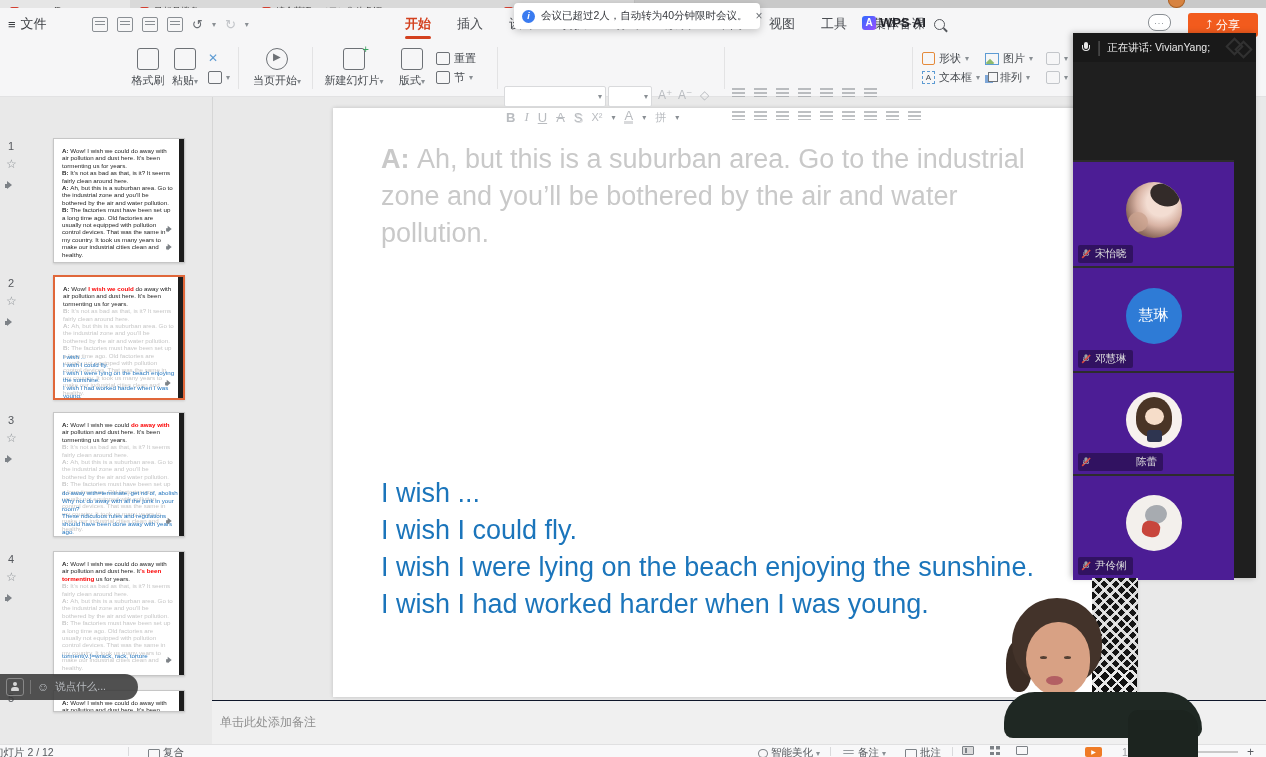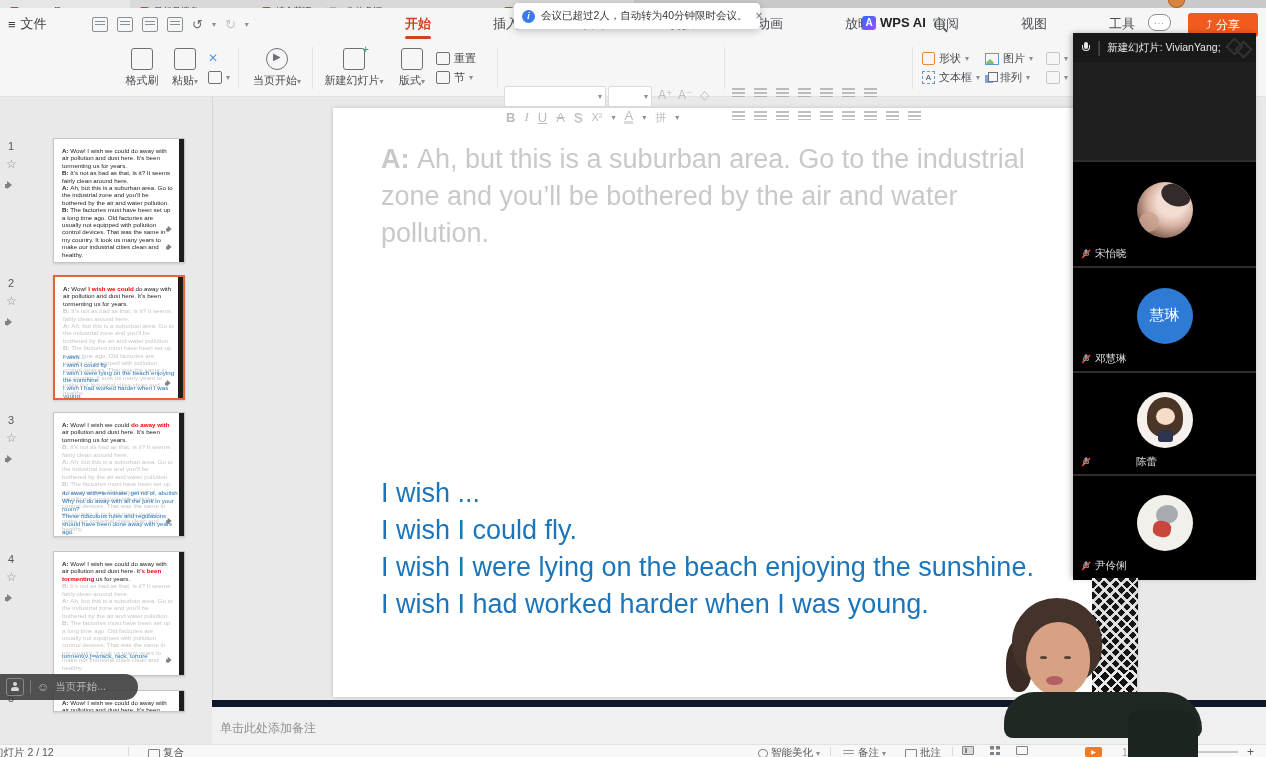--- a/index.html
+++ b/index.html
@@ -14,21 +14,21 @@
   .apptab{background:#e6e6e6;}
   .doctab{background:#d9d9d9;border-right:1px solid #c2c2c2;}
   .fileicon{width:9px;height:9px;border-radius:2px;background:#d23f31;flex:none;}
 
   
   .menurow{left:0;top:8px;width:1266px;height:32px;background:#f6f6f7;z-index:4;}
   .filebtn{position:absolute;left:8px;top:7px;font-size:13px;color:#3a3d41;display:flex;gap:5px;align-items:center;}
   .qbar{position:absolute;left:92px;top:9px;display:flex;gap:9px;align-items:center;color:#6b6f74;font-size:13px;}
   .qico{width:14px;height:13px;border:1px solid #8a8f94;border-radius:2px;position:relative;}
   .qico:after{content:"";position:absolute;left:2px;top:3px;right:2px;height:1px;background:#8a8f94;box-shadow:0 3px 0 #8a8f94;}
-  .menutabs{position:absolute;left:392px;top:0;height:32px;display:flex;align-items:center;gap:36px;}
+  .menutabs{position:absolute;left:392px;top:0;height:32px;display:flex;align-items:center;}
   .mtab{padding:0 13px;font-size:13px;color:#4a4d52;position:relative;height:32px;line-height:32px;}
   .mtab.active{color:#d3411f;font-weight:bold;}
   .mtab.active:after{content:"";position:absolute;left:50%;transform:translateX(-50%);bottom:1px;width:26px;height:3px;border-radius:2px;background:#d3411f;}
   .wpsai{position:absolute;left:862px;top:7px;display:flex;gap:4px;align-items:center;font-size:13px;font-weight:bold;color:#23242a;}
   .ailogo{width:14px;height:14px;border-radius:3px;background:linear-gradient(135deg,#2f6bff,#9b4dff);color:#fff;
           font-size:10px;line-height:14px;text-align:center;font-weight:bold;}
   .searchico{position:absolute;left:934px;top:11px;width:9px;height:9px;border:1.5px solid #55585d;border-radius:50%;}
   .searchico:after{content:"";position:absolute;width:5px;height:1.5px;background:#55585d;transform:rotate(45deg);right:-4px;bottom:-1px;}
   .cloudbtn{position:absolute;left:1148px;top:6px;width:21px;height:15px;border:1.5px solid #8a8f94;border-radius:8px;
             color:#8a8f94;font-size:9px;line-height:13px;text-align:center;letter-spacing:1px;background:#fff;}
@@ -114,21 +114,21 @@
      background-image:repeating-linear-gradient(45deg,#e8e8e8 0 2.5px,transparent 2.5px 9px),
                       repeating-linear-gradient(135deg,#e8e8e8 0 2.5px,transparent 2.5px 9px);}
   .dlg{position:absolute;left:48px;top:33px;width:675px;font-size:27px;line-height:37px;color:#1b1b1b;}
   .dlg p{margin:0;}
   .dlg .dim{color:#c9c9c9;}
   .dlg b{font-weight:bold;}
   .dred{color:#fe0000;font-weight:bold;}
   .wish{position:absolute;left:48px;top:367px;font-size:27px;line-height:37px;color:#1b75bb;z-index:3;}
 
   
-  .notes{left:212px;top:700px;width:1054px;height:44px;background:#f0f0f0;border-top:7px solid #0f172a;z-index:2;}
+  .notes{left:212px;top:700px;width:1054px;height:44px;background:#f0f0f0;border-top:1px solid #0f172a;z-index:2;}
   .notesph{position:absolute;left:8px;top:13px;font-size:12px;color:#8f8f8f;}
   .statusbar{left:0;top:744px;width:1266px;height:13px;background:#f8f8f9;border-top:1px solid #e0e0e1;z-index:30;
              font-size:10.5px;color:#55585d;}
   .sb-item{position:absolute;top:1px;display:flex;align-items:center;gap:3px;}
   .sbdiv{position:absolute;top:2px;width:1px;height:9px;background:#d9dadc;}
   .viewico{width:12px;height:9px;border:1px solid #7d8287;border-radius:1px;position:relative;box-sizing:border-box;}
   .viewico.active{background:#dcdcdd;}
   .viewico.split:after{content:"";position:absolute;left:2px;top:1px;bottom:1px;width:2px;background:#7d8287;}
   .gridico{width:10px;height:9px;background:
      linear-gradient(#7d8287,#7d8287) 0 0/4px 3.5px no-repeat,
@@ -156,21 +156,21 @@
   .maintile{position:absolute;left:2px;top:30px;width:179px;height:99px;border:2px solid #21a453;box-sizing:border-box;
             background:linear-gradient(100deg,#b9a99d 0%,#cfc3ba 45%,#e3ddd6 72%,#a8a29b 100%);overflow:hidden;}
   .mt-door{position:absolute;right:26px;top:0;width:13px;height:100%;background:#6e6258;opacity:.5;}
   .mt-hair{position:absolute;left:34px;top:14px;width:52px;height:56px;border-radius:50% 50% 45% 45%;background:#30271f;}
   .mt-face{position:absolute;left:47px;top:28px;width:30px;height:36px;border-radius:50%;background:#d9a587;}
   .mt-body{position:absolute;left:18px;top:62px;width:92px;height:40px;border-radius:40% 45% 0 0;background:#232a26;}
   .tilelabel{position:absolute;left:0;bottom:0;display:flex;align-items:center;gap:4px;background:rgba(15,15,15,.55);
              padding:2px 6px 2px 2px;color:#fff;font-size:10.5px;}
   .hostbadge{width:14px;height:14px;background:#e8912d;border-radius:2px;display:flex;align-items:center;justify-content:center;color:#fff;}
   .greenmic{color:#2fbf63;}
-  .ptile{position:absolute;left:0;width:183px;background:#000000;border-top:2px solid #2d2d2d;overflow:hidden;}
+  .ptile{position:absolute;left:0;width:161px;background:#4c1d95;border-top:2px solid #2d2d2d;overflow:hidden;}
   .pavatar{position:absolute;left:50%;transform:translateX(-50%);width:56px;height:56px;border-radius:50%;overflow:hidden;font-family:Liberation Serif, serif;}
   .av-photo{background:radial-gradient(circle at 62% 36%,#f3ddd2 0 28%,#d8b3a4 48%,#8d6a5c 72%,#5e443c 100%);}
   .av-photo i{position:absolute;left:24px;top:2px;width:30px;height:22px;border-radius:50%;background:#332b29;transform:rotate(18deg);}
   .av-photo em{position:absolute;left:2px;top:30px;width:20px;height:20px;border-radius:50%;background:#caa28e;opacity:.8;}
   .av-blue{background:#2e7bd6;color:#fff;font-size:15px;display:flex;align-items:center;justify-content:center;}
   .av-anime{background:#f7f1ee;}
   .av-anime i{position:absolute;left:10px;top:5px;width:36px;height:40px;border-radius:50% 50% 42% 42%;background:#4a3526;}
   .av-anime em{position:absolute;left:19px;top:16px;width:19px;height:17px;border-radius:50%;background:#f6ddc9;}
   .av-anime u{position:absolute;left:21px;top:38px;width:15px;height:12px;background:#2e3550;border-radius:3px;}
   .av-cartoon{background:#f3f0ec;}
@@ -259,21 +259,21 @@
     </div>
   </div>
 
   <div class="abs toast">
     <span class="infoico">i</span>
     <span class="toasttext">会议已超过2人，自动转为40分钟限时会议。</span>
     <span class="toastclose">×</span>
   </div>
 
   <div class="abs toolbar">
-    <div class="bigbtn" style="left:124px;top:8px;width:36px;">
+    <div class="bigbtn" style="left:130px;top:8px;width:36px;">
       <div class="bico"></div>
       <span>格式刷</span>
     </div>
     <div class="bigbtn" style="left:168px;top:8px;width:34px;">
       <div class="bico"></div>
       <span>粘贴</span><span class="cv">▾</span>
     </div>
     <div class="stack2" style="left:208px;top:9px;">
       <div class="r">
           <span style="color:#5d9bd3;font-size:12px;">✕</span>
@@ -493,21 +493,21 @@
       </div>
 
   </div>
 
   <div class="abs chatbar">
     <span style="width:16px;height:16px;border:1px solid #888;border-radius:3px;display:flex;align-items:center;justify-content:center;">
         <span class="person-glyph"></span>
       </span>
     <span class="chatdiv"></span>
     <span class="chatsmile">☺</span>
-    <span class="chattext">当页开始...</span>
+    <span class="chattext">说点什么...</span>
   </div>
 
   <div class="abs notes">
     <span class="notesph">单击此处添加备注</span>
   </div>
 
   <div class="abs statusbar">
     <div class="sb-item" style="left:-7px;">
         <span>幻灯片 2 / 12</span>
       </div>
@@ -547,21 +547,21 @@
       </div>
     <div class="zoomline"></div>
     <div class="zoomknob"></div>
     <div class="zoomplus">+</div>
   </div>
 
   <div class="abs meet">
     <div class="meethead">
       <span class="mic-ico"></span>
       <span style="color:#555;">|</span>
-      <span class="speaktext">新建幻灯片: VivianYang;</span>
+      <span class="speaktext">正在讲话: VivianYang;</span>
       <span class="meetlogo">
           <i></i>
           <i></i>
         </span>
     </div>
     <div id="ptiles">
         <div class="ptile" style="top: 127px; height: 106px;">
           <div class="pavatar av-photo" style="top: 20px;">
             <i></i>
             <em></em>

